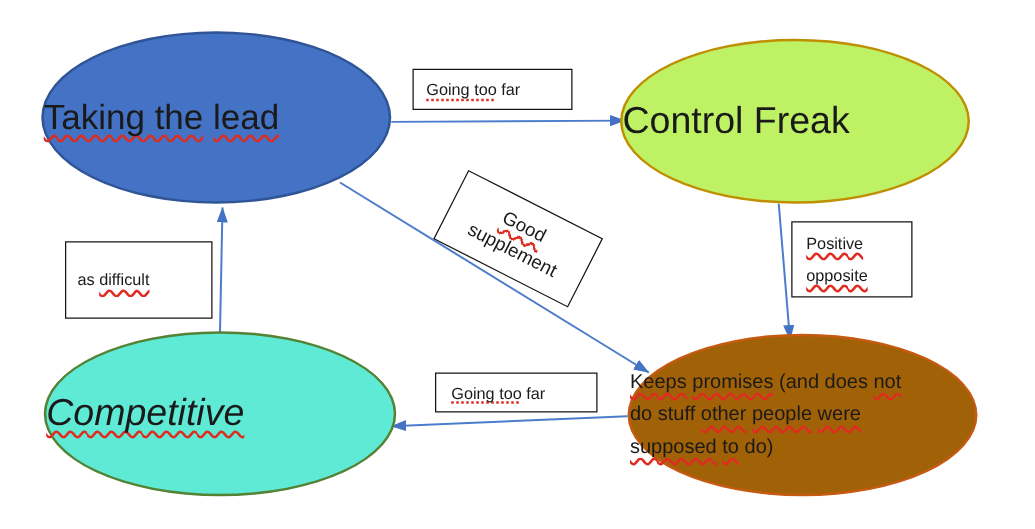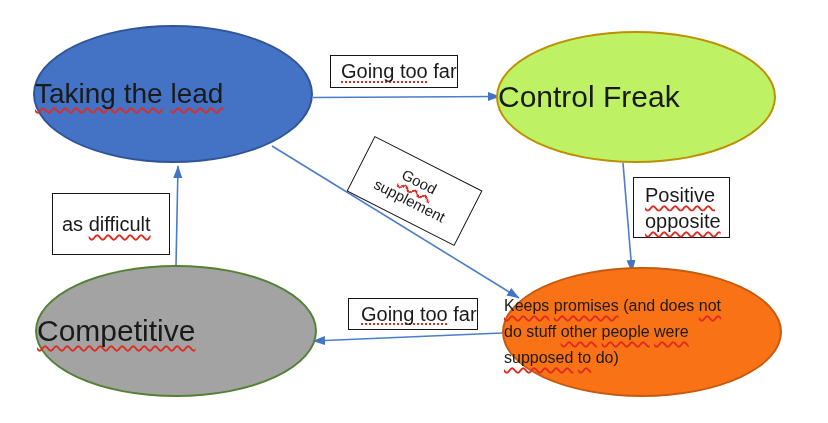--- a/index.html
+++ b/index.html
@@ -24,21 +24,21 @@
   [data-name="node-competitive"]{left:35px;top:265px;width:282px;height:132px;}
   [data-name="node-keeps-promises"]{left:502px;top:267px;width:280px;height:130px;}
   [data-name="node-taking-the-lead"] .node-line{font-size:28px;line-height:34px;}
   [data-name="node-control-freak"] .node-line{font-size:30px;line-height:36px;}
   [data-name="node-competitive"] .node-line{font-size:30px;line-height:36px;}
   [data-name="node-keeps-promises"] .node-line{font-size:16px;line-height:26px;}
   
   .label-box{
     position:absolute;background:#ffffff;border:1.5px solid #141414;box-sizing:border-box;
     display:flex;flex-direction:column;justify-content:center;
-    font-size:20px;
+    font-size:13px;
   }
   [data-name="edge-label-going-too-far-top"]{left:330px;top:55px;width:128px;height:33px;padding-left:10px;}
   [data-name="edge-label-experiences"]{left:52px;top:193px;width:118px;height:62px;padding-left:9px;}
   [data-name="edge-label-experiences"] .box-line{line-height:26px;}
   [data-name="edge-label-positive-opposite"]{left:633px;top:177px;width:97px;height:61px;padding-left:11px;}
   [data-name="edge-label-positive-opposite"] .box-line{line-height:26px;}
   [data-name="edge-label-going-too-far-bottom"]{left:348px;top:298px;width:130px;height:32px;padding-left:12px;}
   [data-name="edge-label-good-supplement"]{
     left:354px;top:160px;width:121px;height:62px;
     transform:rotate(27deg);
@@ -77,25 +77,25 @@
 </svg>
 
 <div class="node" data-name="node-taking-the-lead" style="background-color: rgb(68, 114, 196); border-color: rgb(47, 85, 151);">
   <div class="node-line" data-name="node-label"><span class="sp-wavy" data-name="spellcheck-underline">Taking the</span><span data-name="text-segment"> </span><span class="sp-wavy" data-name="spellcheck-underline">lead</span></div>
 </div>
 
 <div class="node" data-name="node-control-freak" style="background-color: #bef264; border-color: rgb(191, 143, 0);">
   <div class="node-line" data-name="node-label"><span data-name="text-segment">Control Freak</span></div>
 </div>
 
-<div class="node" data-name="node-competitive" style="background-color: #a3a3a3; border-color: rgb(84, 130, 53);">
+<div class="node" data-name="node-competitive" style="background-color: #5eead4; border-color: rgb(84, 130, 53); font-style: italic;">
   <div class="node-line" data-name="node-label"><span class="sp-wavy" data-name="spellcheck-underline">Competitive</span></div>
 </div>
 
-<div class="node" data-name="node-keeps-promises" style="background-color: #f97316; border-color: rgb(197, 90, 17);">
+<div class="node" data-name="node-keeps-promises" style="background-color: #a16207; border-color: rgb(197, 90, 17);">
   <div class="node-line" data-name="node-label"><span class="sp-wavy" data-name="spellcheck-underline">Keeps</span><span data-name="text-segment"> </span><span class="sp-wavy" data-name="spellcheck-underline">promises</span><span data-name="text-segment"> (and does </span><span class="sp-wavy" data-name="spellcheck-underline">not</span></div>
   <div class="node-line" data-name="node-label"><span data-name="text-segment">do stuff </span><span class="sp-wavy" data-name="spellcheck-underline">other</span><span data-name="text-segment"> </span><span class="sp-wavy" data-name="spellcheck-underline">people</span><span data-name="text-segment"> </span><span class="sp-wavy" data-name="spellcheck-underline">were</span></div>
   <div class="node-line" data-name="node-label"><span class="sp-wavy" data-name="spellcheck-underline">supposed</span><span data-name="text-segment"> </span><span class="sp-wavy" data-name="spellcheck-underline">to</span><span data-name="text-segment"> do)</span></div>
 </div>
 
 <div class="label-box" data-name="edge-label-going-too-far-top">
   <div class="box-line" data-name="edge-label-text"><span class="sp-dot" data-name="spellcheck-underline">Going too</span><span data-name="text-segment"> far</span></div>
 </div>
 
 <div class="label-box" data-name="edge-label-good-supplement">

